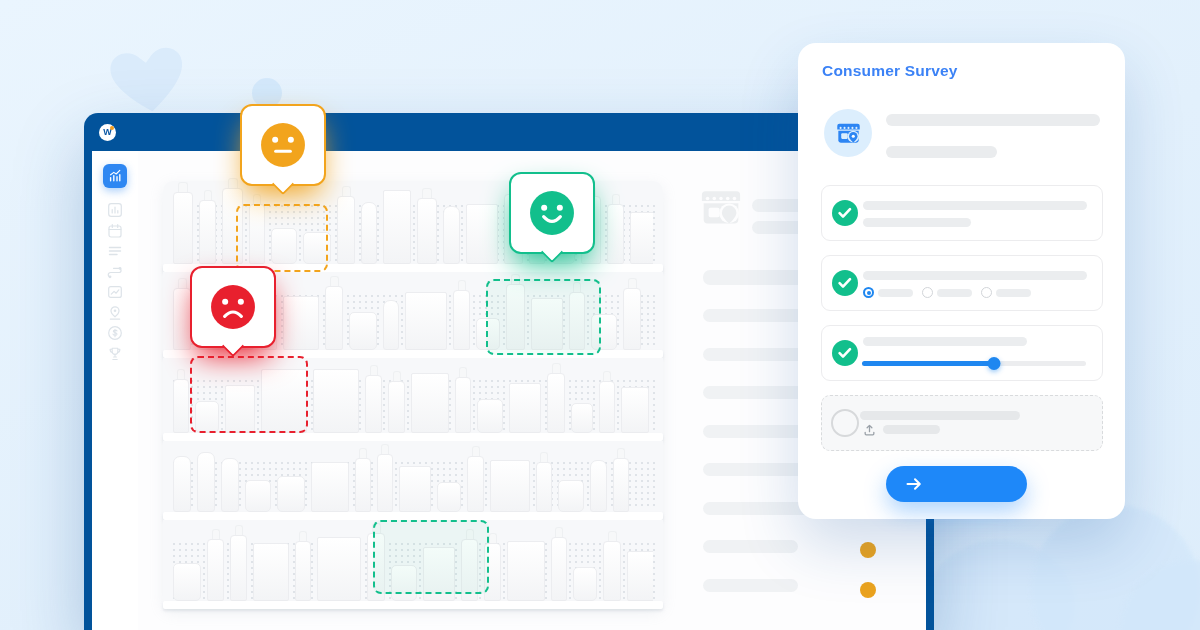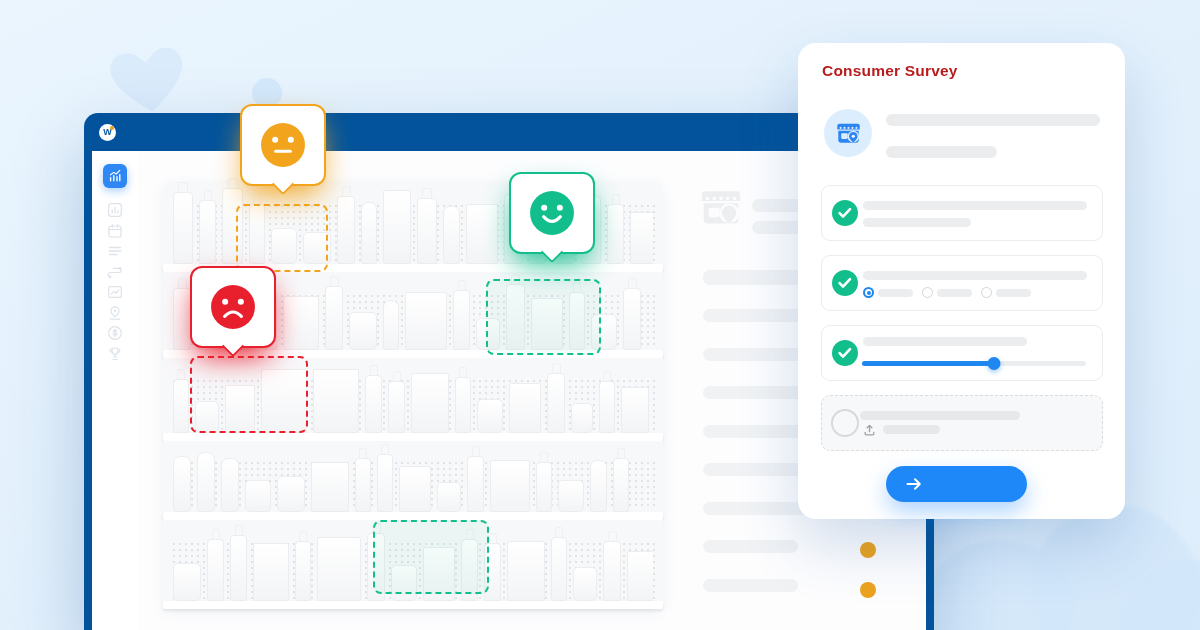--- a/index.html
+++ b/index.html
@@ -61,21 +61,21 @@
   .bubble:after{content:'';position:absolute;left:50%;bottom:-8px;width:14px;height:14px;
     background:#fff;transform:translateX(-50%) rotate(45deg);
     border-right:2px solid var(--c);border-bottom:2px solid var(--c);border-radius:0 0 3px 0;}
   
   .gbar{position:absolute;background:#f0f2f4;border-radius:7px;}
   .dot{position:absolute;width:16px;height:16px;border-radius:50%;}
   
   .card{position:absolute;left:798px;top:43px;width:327px;height:476px;background:#fff;
     border-radius:18px;z-index:10;box-shadow:0 26px 60px rgba(23,86,160,.20);}
   .card-title{position:absolute;left:24px;top:19px;font-size:15.5px;font-weight:bold;
-    color:#b91c1c;letter-spacing:.2px;}
+    color:#3b82f6;letter-spacing:.2px;}
   .store-circle{position:absolute;left:26px;top:66px;width:48px;height:48px;border-radius:50%;
     background:#dceefd;display:flex;align-items:center;justify-content:center;}
   .cbar{position:absolute;background:#eaecee;border-radius:6px;}
   .qcard{position:absolute;left:23px;width:280px;height:54px;border:1px solid #ececee;
     border-radius:9px;background:#fff;}
   .qcard.dashed{background:#f7f8f9;border:1.5px dashed #d9dbdd;}
   .check{position:absolute;left:10px;top:14px;width:26px;height:26px;}
   .emptycirc{position:absolute;left:9px;top:13px;width:24px;height:24px;border-radius:50%;
     border:2px solid #d7d9db;}
   .qbar{position:absolute;background:#ebedef;border-radius:5px;height:9px;}

